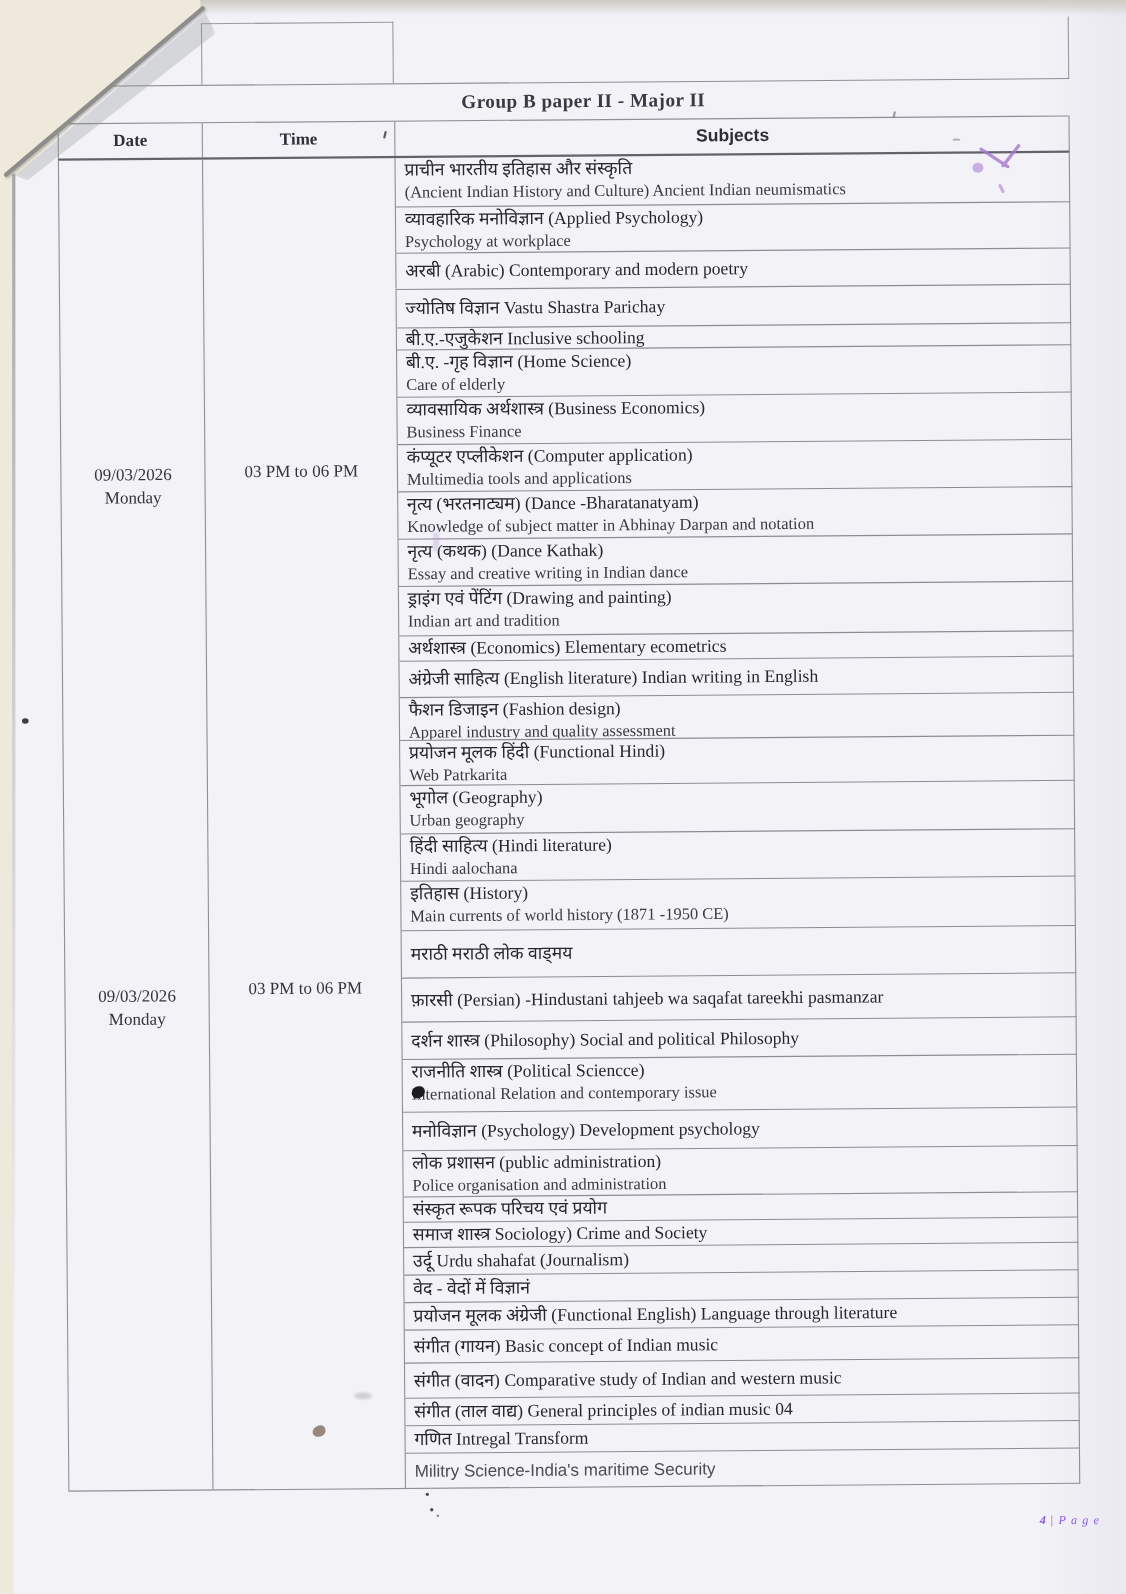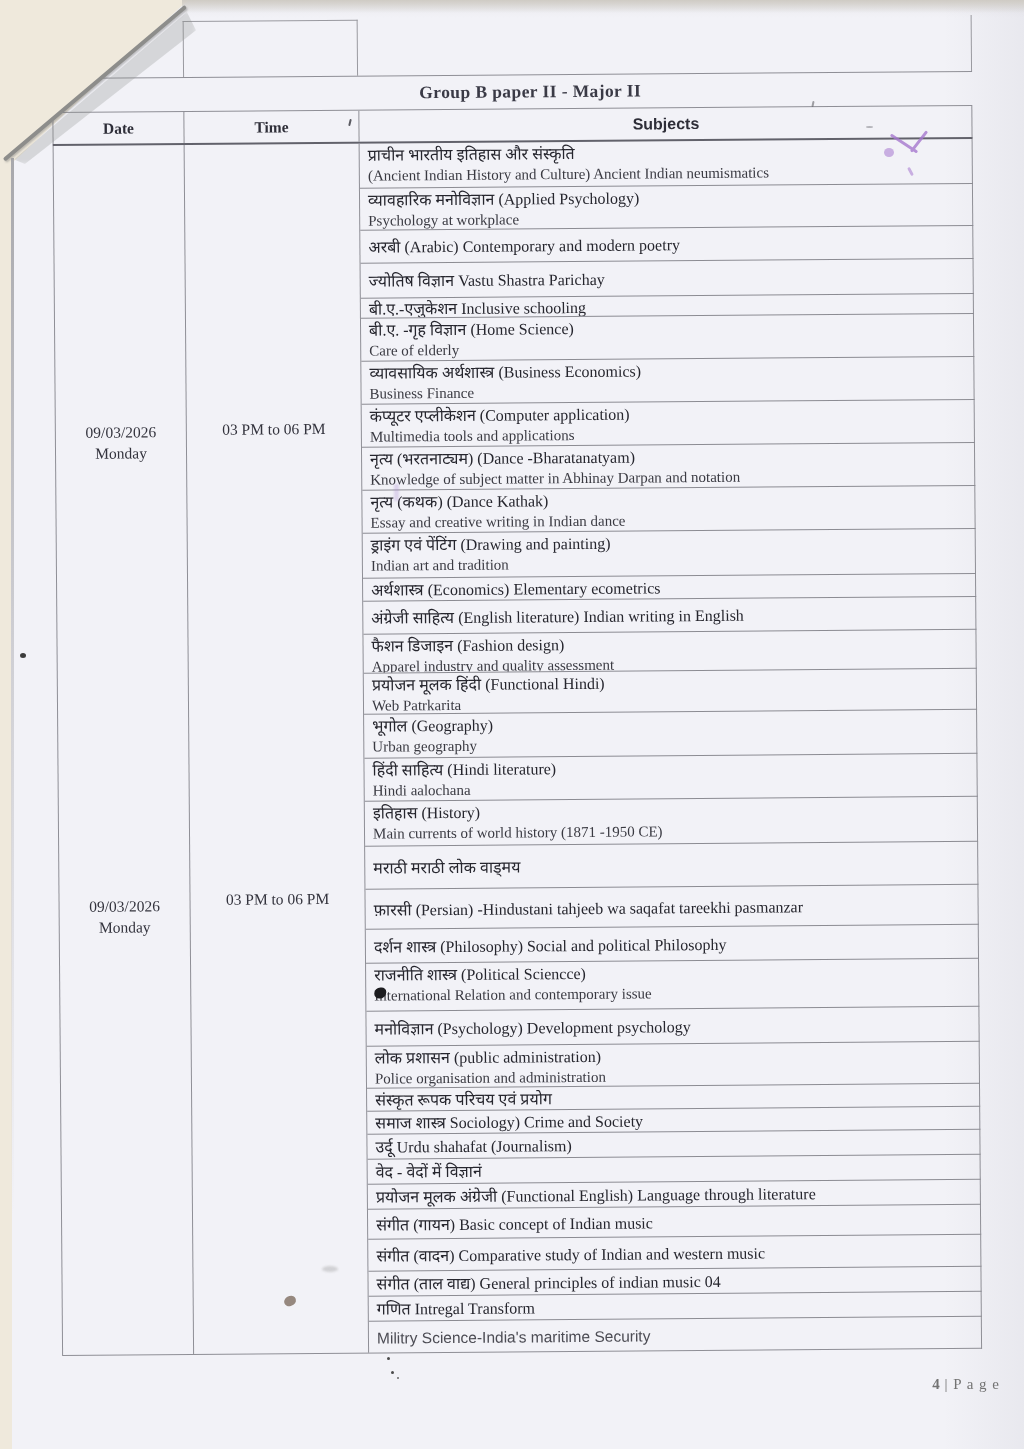--- a/index.html
+++ b/index.html
@@ -61,21 +61,21 @@
   .srow.one{justify-content:center;}
   .srow .l1{font-size:16px;line-height:21px;color:#26262e;padding-top:1px;}
   .srow .l2{font-size:15px;line-height:20px;color:#3a3a42;}
   .srow.sans .l1{font-family:"Liberation Sans","DejaVu Sans",sans-serif;
     font-size:15.5px;color:#4c4c54;}
   .blot-dot{position:absolute;left:8px;top:24px;width:12px;height:11px;
     background:#1c1c20;border-radius:55% 40% 60% 45%;z-index:1;}
 
   
   .footer{position:absolute;left:860px;top:1376px;width:140px;text-align:right;
-    font-size:15px;color:#737373;z-index:3;}
+    font-size:11px;color:#8b5cf6;z-index:3;font-style:italic;}
   .footer b{font-weight:bold;}
   .footer .rest{letter-spacing:1px;}
 
   
   .fold-cover{position:absolute;left:0;top:0;width:200px;height:170px;
     background:#efe9dc;clip-path:polygon(0 0,188px 0,5px 164px,0 164px);z-index:5;}
   .fold-shadow{position:absolute;left:14px;top:12px;width:182px;height:152px;
     background:rgba(140,145,140,.28);filter:blur(2px);
     clip-path:polygon(0 97%, 95% 0, 100% 12%, 6% 100%);z-index:6;}
   .fold-edge{position:absolute;left:4px;top:158px;width:238px;height:4px;

